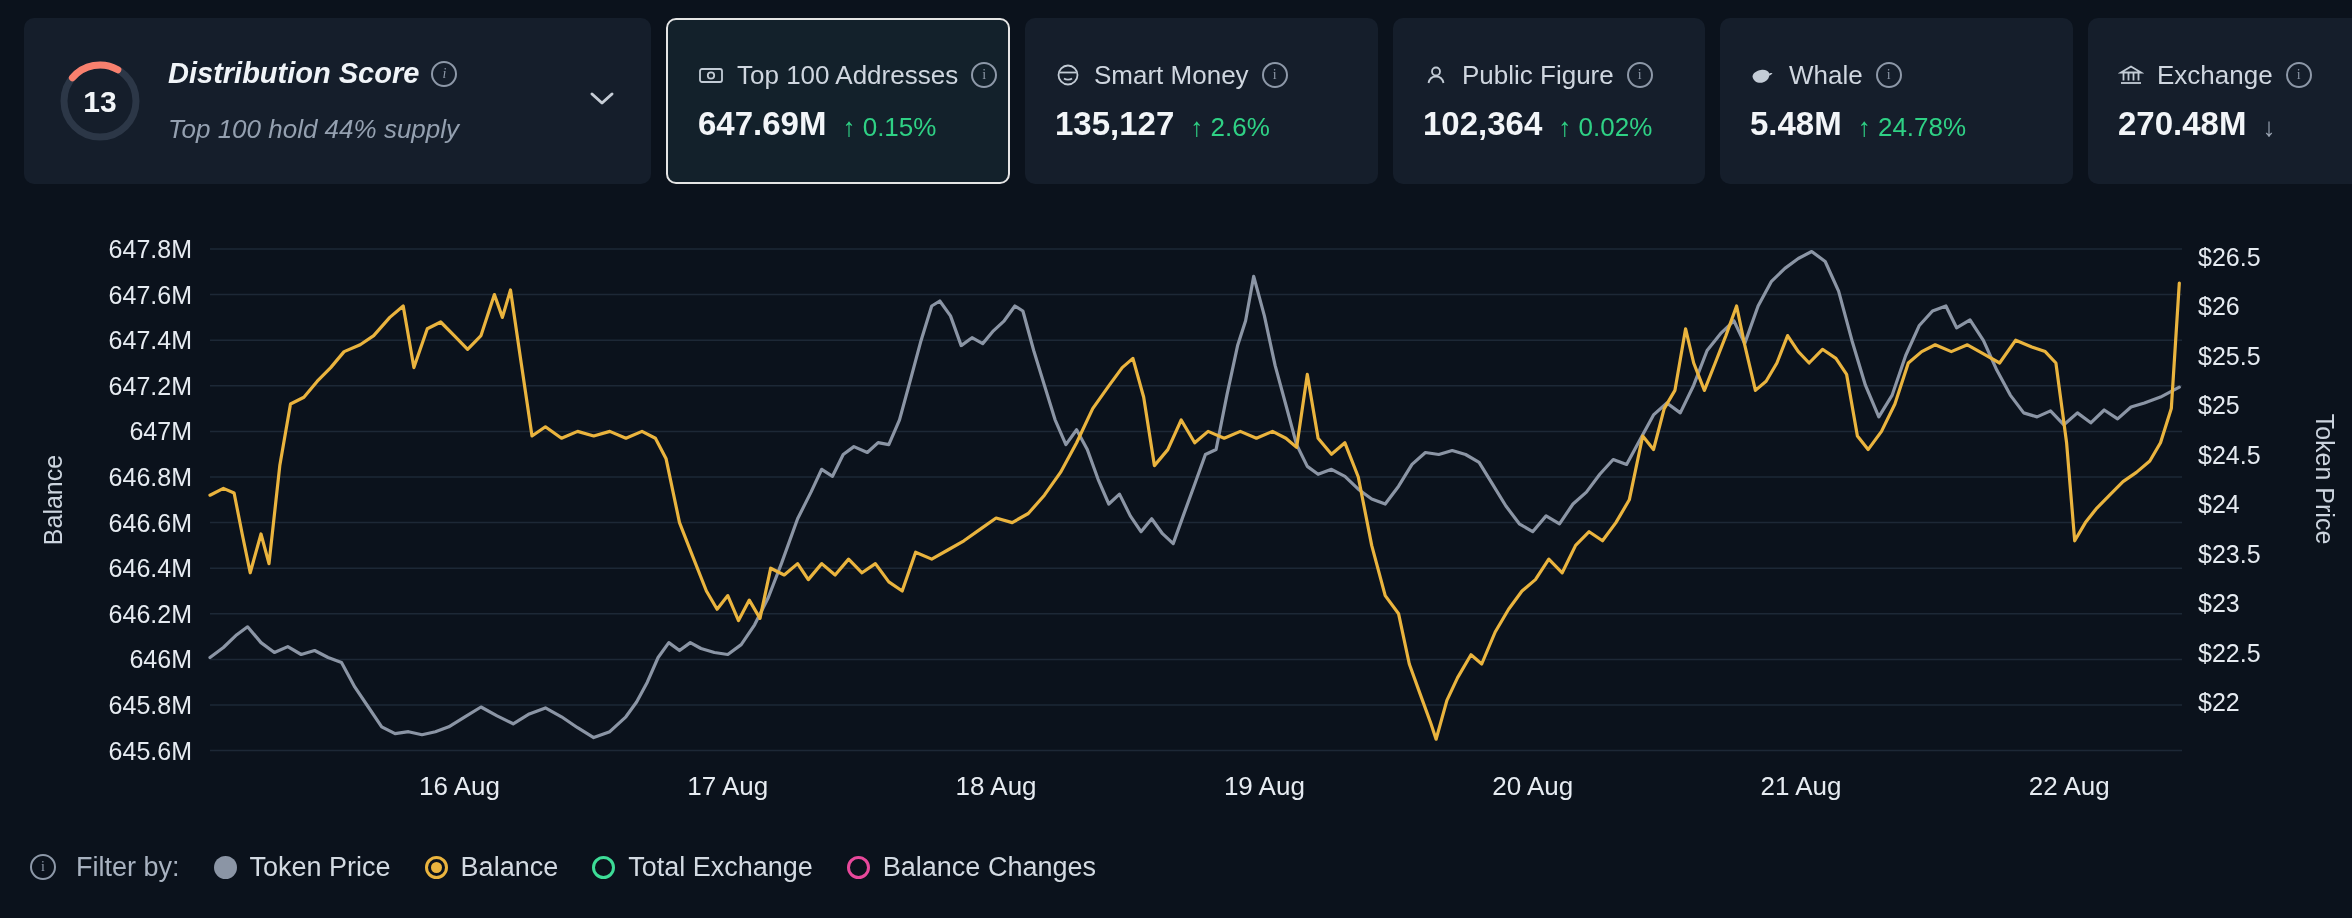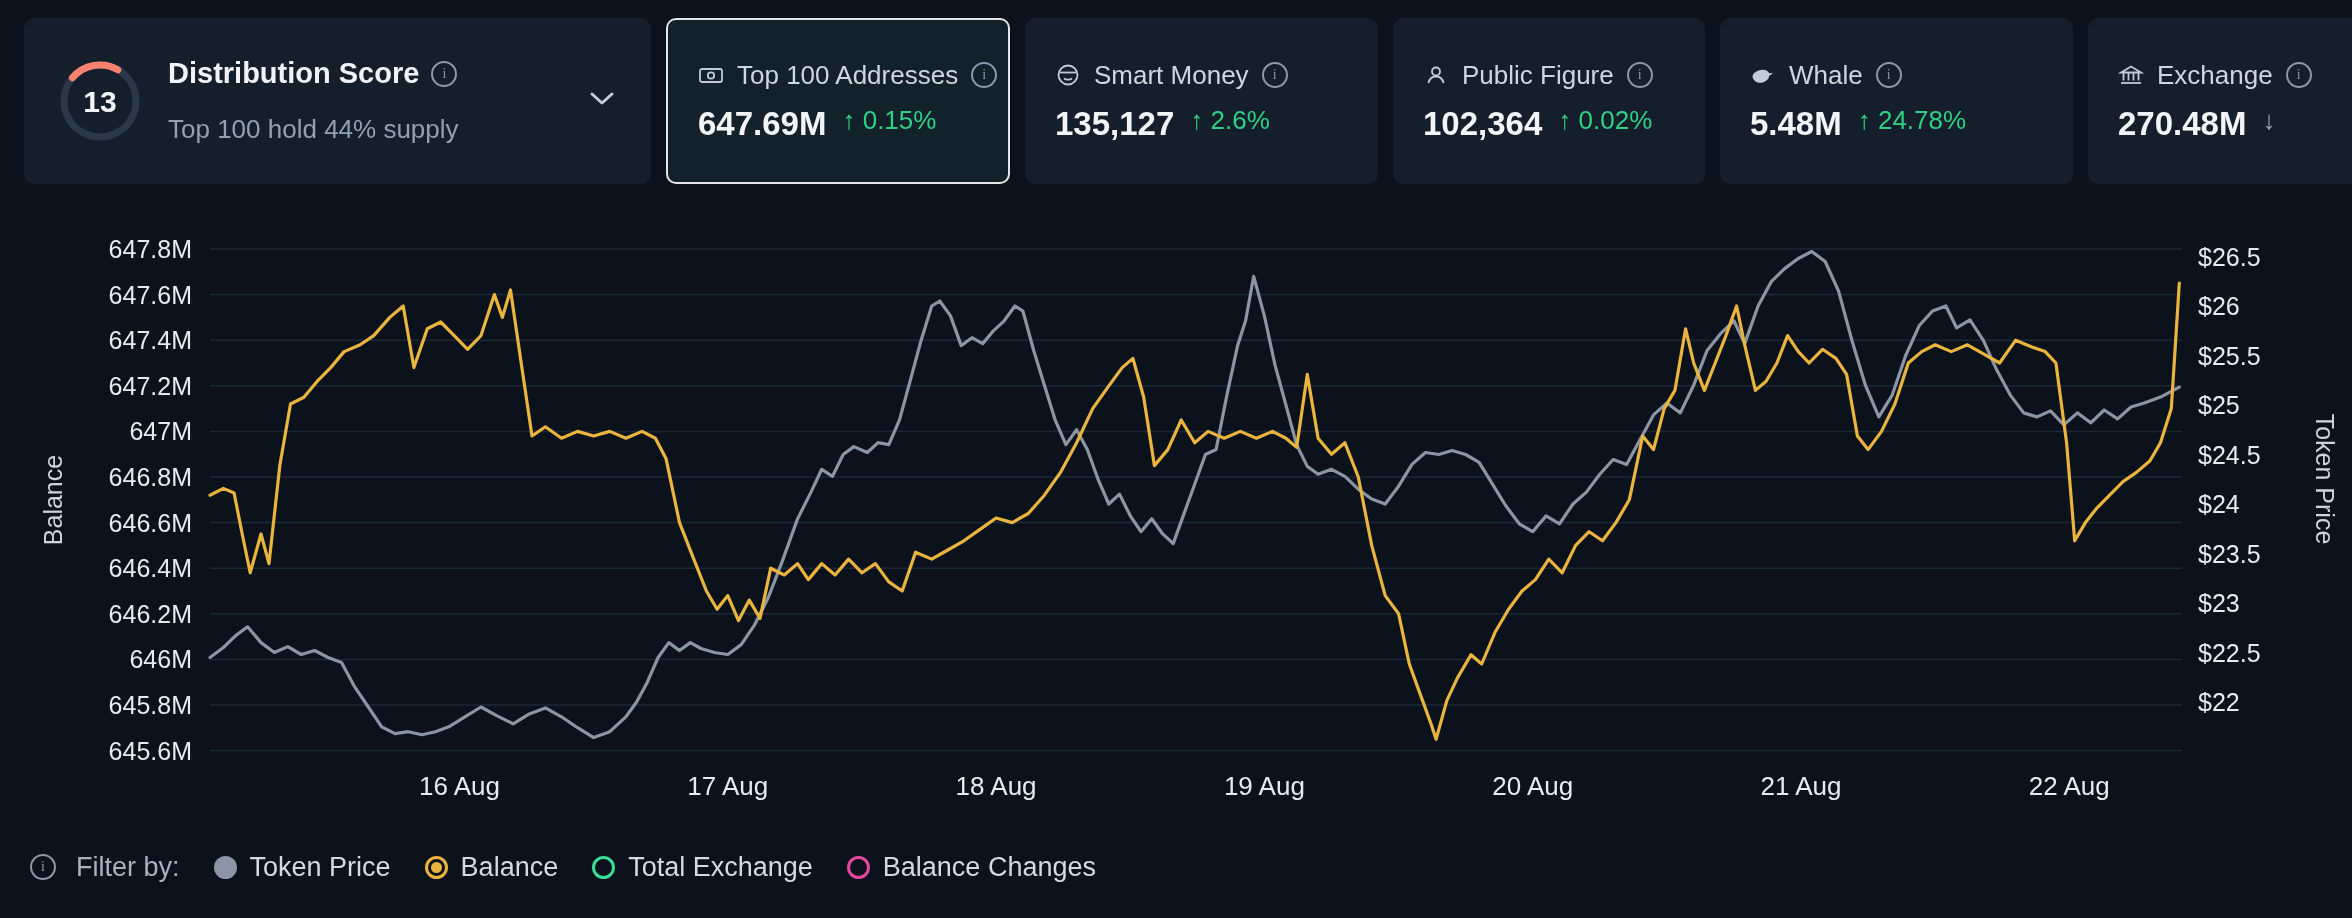--- a/index.html
+++ b/index.html
@@ -10,27 +10,27 @@
     -webkit-font-smoothing:antialiased;
   }
   
   .cards{position:absolute;top:18px;left:24px;height:166px;display:flex;gap:15px;}
   .card{
     background:#151e2b;border-radius:10px;box-sizing:border-box;height:166px;
     display:flex;flex-direction:column;justify-content:center;padding:0 30px;flex:none;
   }
   .card.selected{background:#13212b;border:2px solid #e5e5e5;}
   .card.dist{flex-direction:row;align-items:center;gap:26px;padding:7px 34px;width:627px;}
-  .dist-text{display:flex;flex-direction:column;gap:24px;}
+  .dist-text{display:flex;flex-direction:column;gap:24px;font-style:italic;}
   .dist-title-row{display:flex;align-items:center;gap:12px;}
   .dist-title{font-size:29px;font-weight:bold;color:#f0f4f8;}
   .dist-sub{font-size:26px;color:#94a0b0;}
   .chev{margin-left:auto;}
   .m-head{display:flex;align-items:center;gap:13px;font-size:26px;color:#cfd6df;white-space:nowrap;}
-  .m-val{display:flex;align-items:flex-start;gap:16px;margin-top:14px;white-space:nowrap;}
+  .m-val{display:flex;align-items:flex-end;gap:16px;margin-top:14px;white-space:nowrap;}
   .m-val .v{font-size:33px;font-weight:bold;color:#f2f5f8;}
   .chg{font-size:26px;color:#2fd185;}
   .chg.down{color:#9aa4b2;}
   .info{
     width:22px;height:22px;border:2px solid #8d98a8;border-radius:50%;
     display:inline-flex;align-items:center;justify-content:center;
     font-size:14px;color:#8d98a8;flex:none;font-family:"Liberation Serif",serif;
   }
   .micon{display:inline-flex;flex:none;}
   

